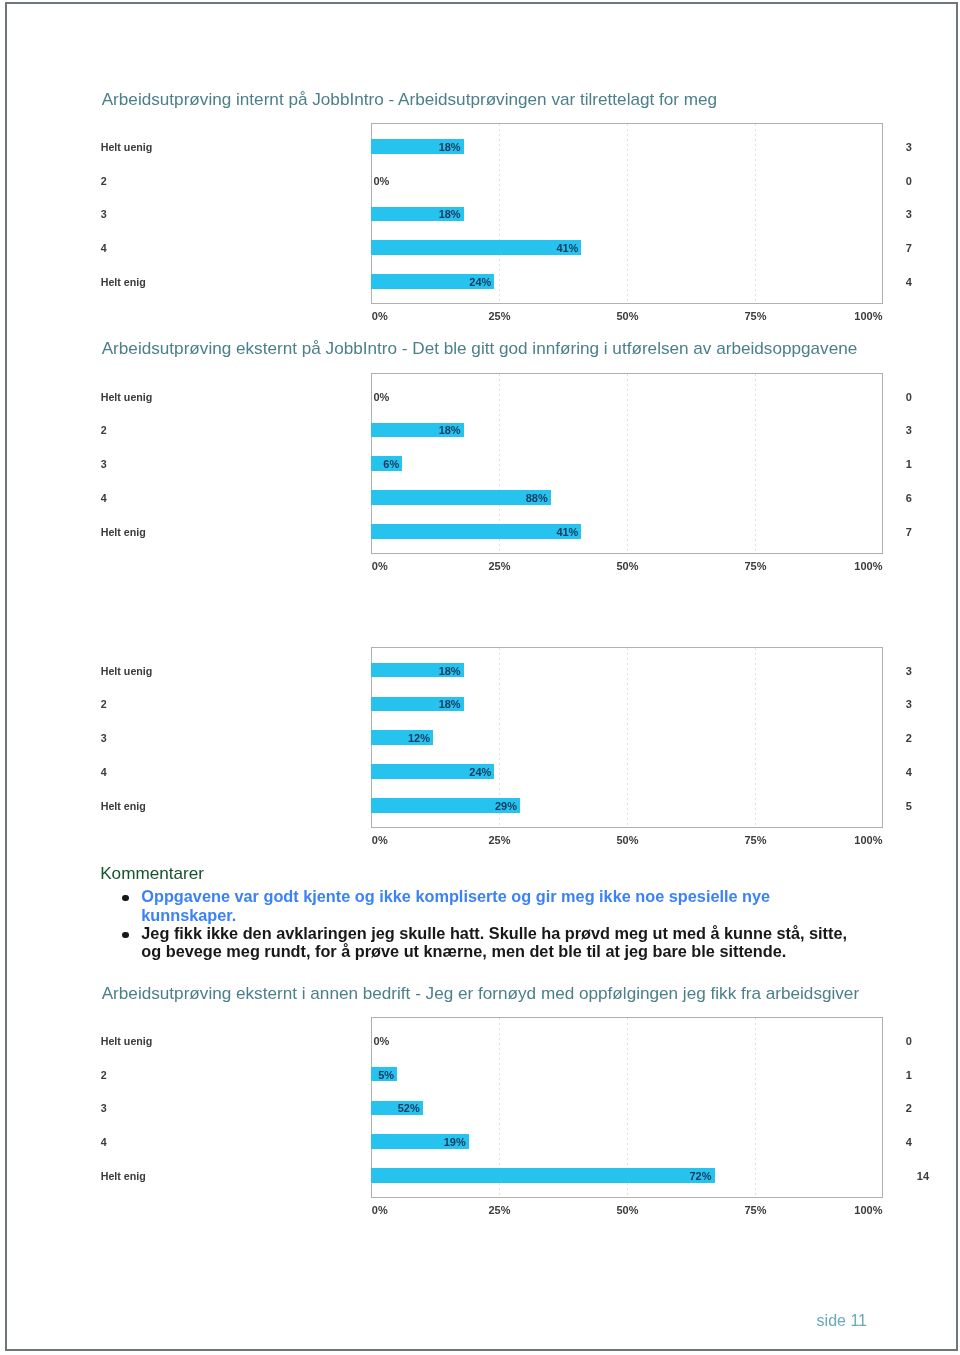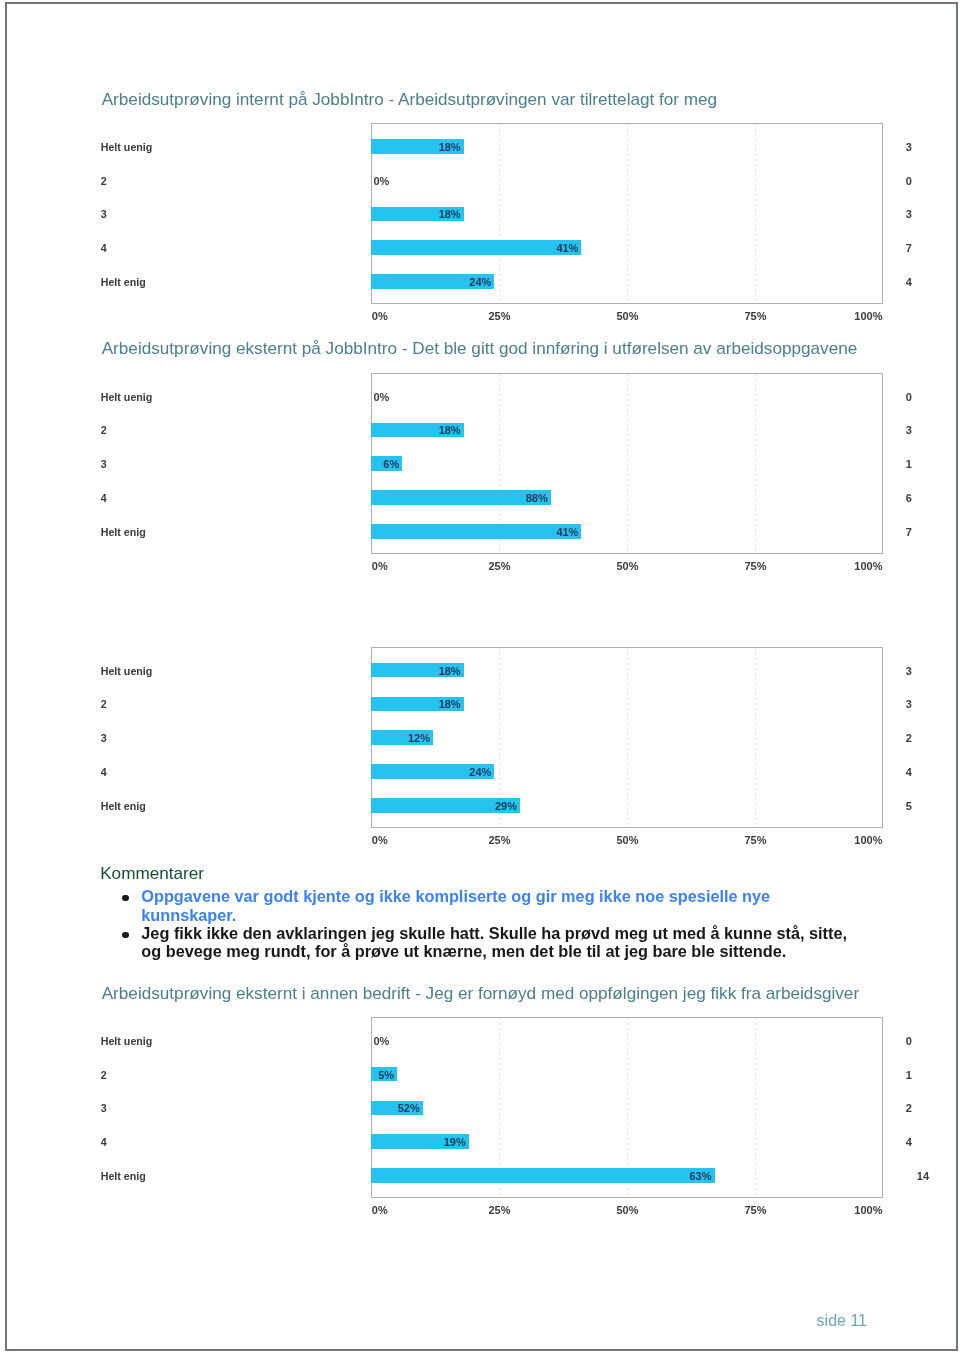--- a/index.html
+++ b/index.html
@@ -190,21 +190,21 @@
         <div class="cat" style="color: rgb(59, 59, 59); left: 93.9px; top: 1098.1px;">3</div>
         <div class="bar" style="background: rgb(39, 195, 239); left: 364.7px; top: 1096.3px; width: 51.2px; height: 14.6px;"></div>
         <div class="vlab" style="color: rgb(21, 57, 94); left: 412.9px; top: 1098.1px; transform: translateX(-100%);">52%</div>
         <div class="cnt" style="color: rgb(59, 59, 59); left: 898.9px; top: 1098.1px;">2</div>
         <div class="cat" style="color: rgb(59, 59, 59); left: 93.9px; top: 1131.9px;">4</div>
         <div class="bar" style="background: rgb(39, 195, 239); left: 364.7px; top: 1130.1px; width: 97.28px; height: 14.6px;"></div>
         <div class="vlab" style="color: rgb(21, 57, 94); left: 458.98px; top: 1131.9px; transform: translateX(-100%);">19%</div>
         <div class="cnt" style="color: rgb(59, 59, 59); left: 898.9px; top: 1131.9px;">4</div>
         <div class="cat" style="color: rgb(59, 59, 59); left: 93.9px; top: 1165.7px;">Helt enig</div>
         <div class="bar" style="background: rgb(39, 195, 239); left: 364.7px; top: 1163.9px; width: 343.04px; height: 14.6px;"></div>
-        <div class="vlab" style="color: rgb(21, 57, 94); left: 704.74px; top: 1165.7px; transform: translateX(-100%);">63%</div>
+        <div class="vlab" style="color: rgb(21, 57, 94); left: 704.74px; top: 1165.7px; transform: translateX(-100%);">72%</div>
         <div class="cnt" style="color: rgb(59, 59, 59); left: 910px; top: 1165.7px;">14</div>
         <div class="tick" style="color: rgb(59, 59, 59); top: 1199.5px; left: 365px;">0%</div>
         <div class="tick" style="color: rgb(59, 59, 59); top: 1199.5px; left: 492.7px; transform: translateX(-50%);">25%</div>
         <div class="tick" style="color: rgb(59, 59, 59); top: 1199.5px; left: 620.7px; transform: translateX(-50%);">50%</div>
         <div class="tick" style="color: rgb(59, 59, 59); top: 1199.5px; left: 748.7px; transform: translateX(-50%);">75%</div>
         <div class="tick" style="color: rgb(59, 59, 59); top: 1199.5px; left: 875.7px; transform: translateX(-100%);">100%</div>
       </div>
       <div class="comments-block">
         <div class="cm-head" style="color: #14532d; left: 93.4px; top: 858.2px;">Kommentarer</div>
         <div class="cm-bullet" style="background: rgb(24, 24, 24); left: 115.2px; top: 890.5px;"></div>

